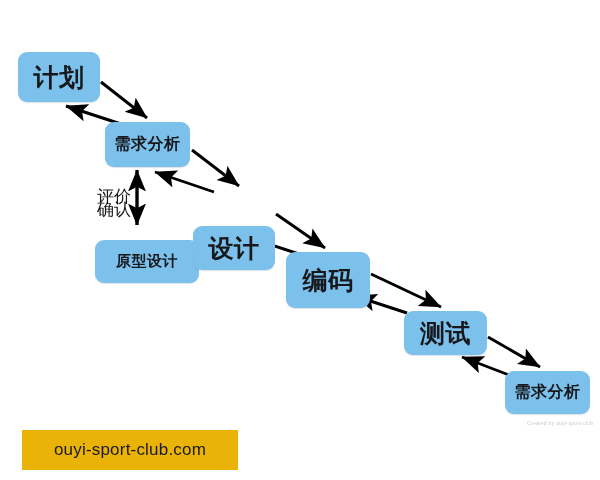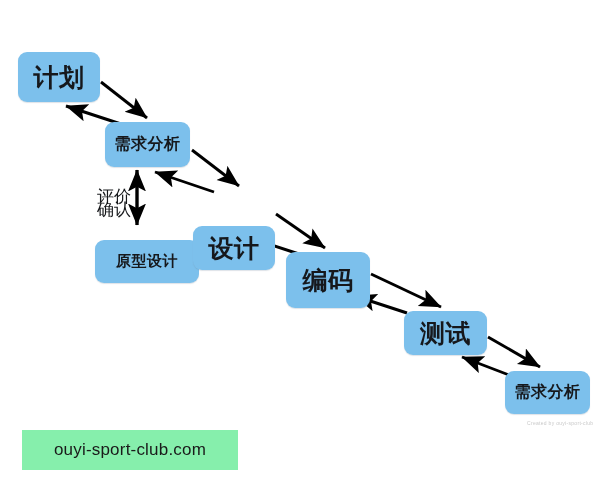--- a/index.html
+++ b/index.html
@@ -49,21 +49,21 @@
     color: #15171a;
     text-align: left;
     white-space: nowrap;
   }
   .watermark-banner {
     position: absolute;
     left: 22px;
     top: 430px;
     width: 216px;
     height: 40px;
-    background: #86efac;
+    background: #eab308;
     display: flex;
     align-items: center;
     justify-content: center;
     z-index: 6;
   }
   .watermark-banner span {
     font-size: 17px;
     color: #1a1a1a;
     letter-spacing: 0.2px;
   }

